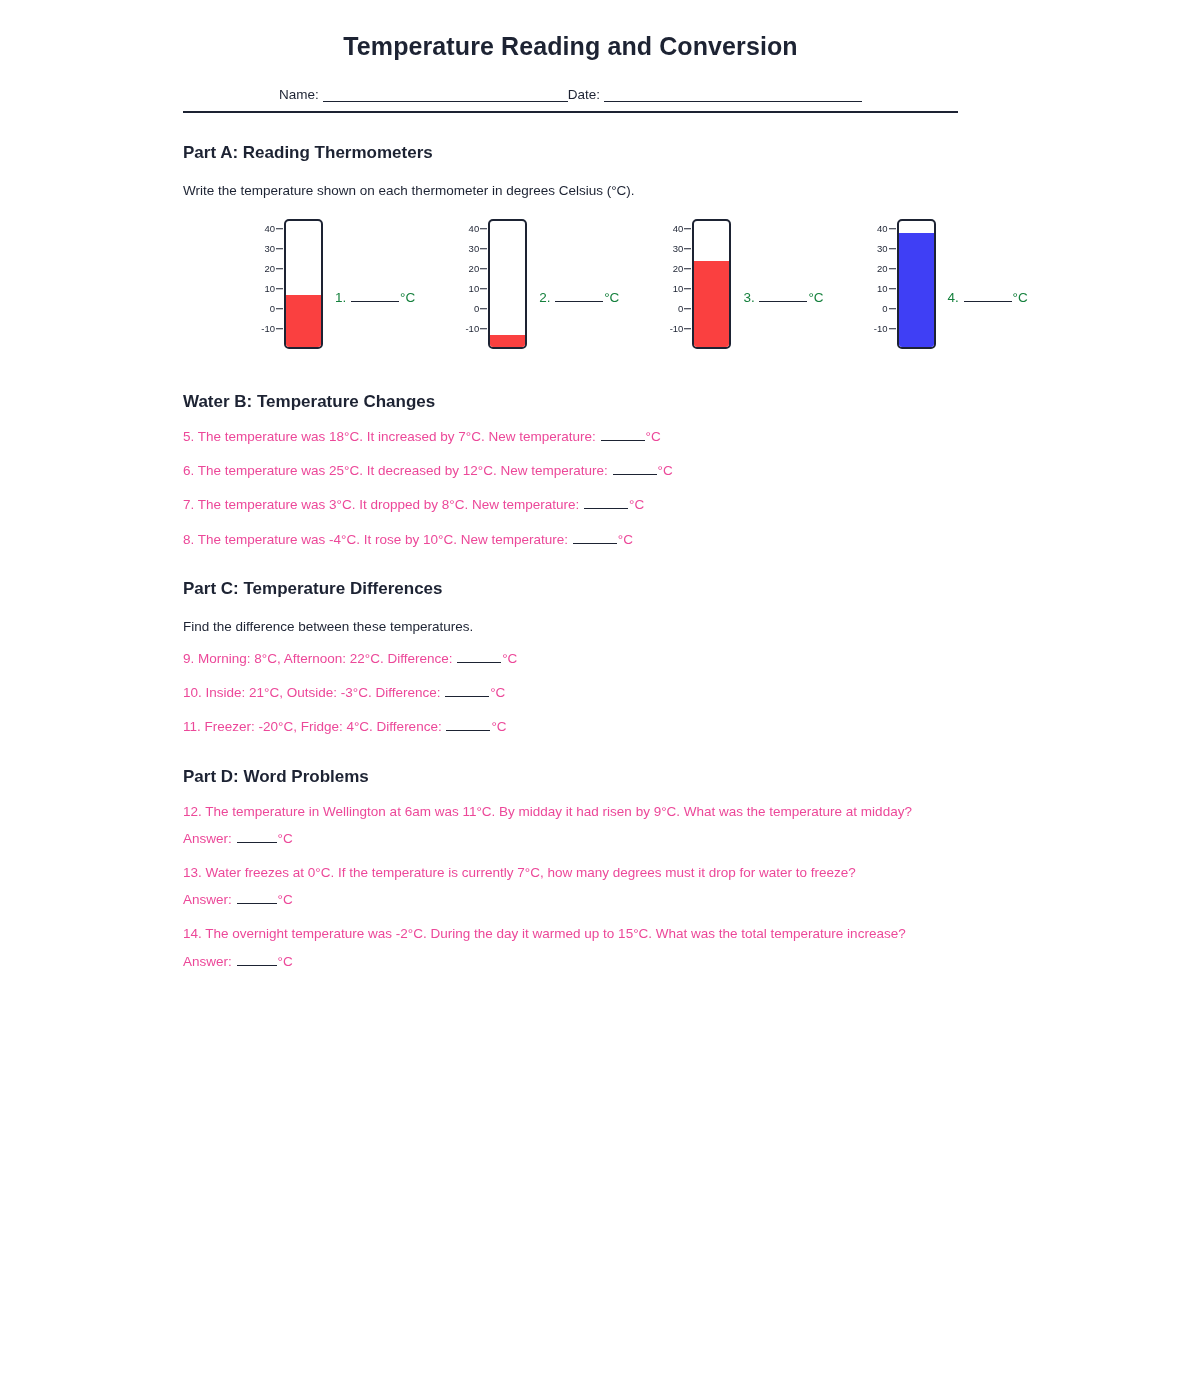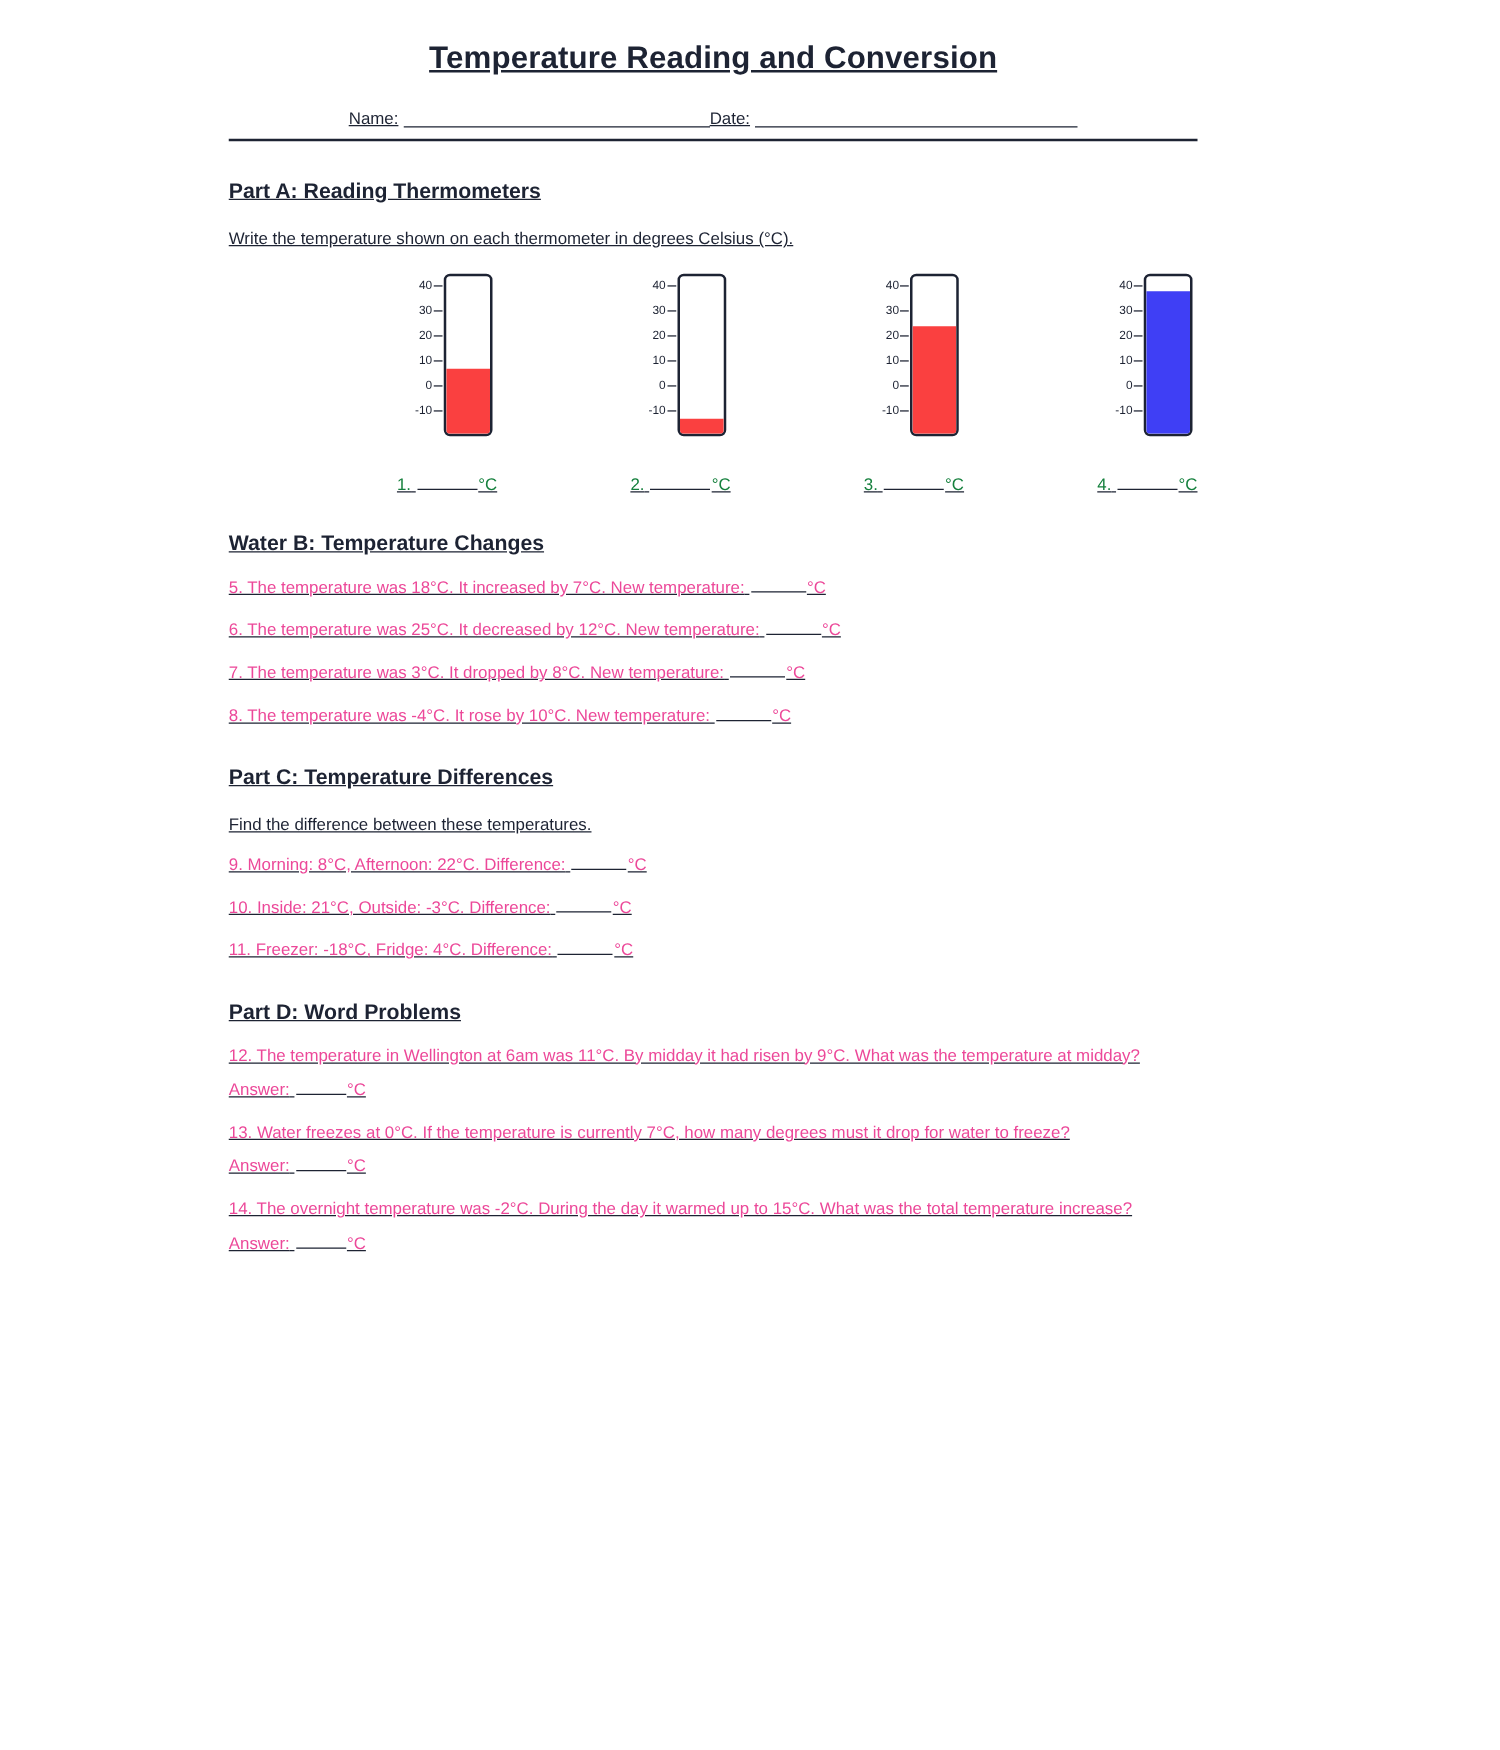--- a/index.html
+++ b/index.html
@@ -14,21 +14,20 @@
     color: #1d2333;
     position: relative;
     overflow: hidden;
   }
   .page {
     width: 1141px;
     height: 1400px;
     box-sizing: border-box;
     padding: 0;
     position: relative;
-    text-decoration: underline;
   }
   .worksheet-title {
     text-align: center;
     font-size: 25px;
     font-weight: bold;
     color: #1d2333;
     margin: 0;
     padding-top: 32px;
     letter-spacing: 0.1px;
   }
@@ -94,22 +93,21 @@
 
   
   .thermo-row {
     display: flex;
     margin-top: 16px;
     padding-left: 28px;
   }
   .thermo-cell {
     width: 210px;
     display: flex;
-    flex-direction: column;
-    align-items: flex-end;
+    align-items: center;
   }
   .thermo-graphic {
     position: relative;
     width: 86px;
     height: 148px;
     margin-left: 30px;
   }
   .scale {
     position: absolute;
     left: 0;
@@ -337,21 +335,21 @@
         <p class="q-line"><span>6. The temperature was 25°C. It decreased by 12°C. New temperature:</span> <span class="blank"></span><span>°C</span></p>
         <p class="q-line"><span>7. The temperature was 3°C. It dropped by 8°C. New temperature:</span> <span class="blank"></span><span>°C</span></p>
         <p class="q-line"><span>8. The temperature was -4°C. It rose by 10°C. New temperature:</span> <span class="blank"></span><span>°C</span></p>
       </div>
 
     <h2 class="section-heading">Part C: Temperature Differences</h2>
     <p class="section-intro">Find the difference between these temperatures.</p>
     <div id="part-c-questions">
         <p class="q-line"><span>9. Morning: 8°C, Afternoon: 22°C. Difference:</span> <span class="blank"></span><span>°C</span></p>
         <p class="q-line"><span>10. Inside: 21°C, Outside: -3°C. Difference:</span> <span class="blank"></span><span>°C</span></p>
-        <p class="q-line"><span>11. Freezer: -18°C, Fridge: 4°C. Difference:</span> <span class="blank"></span><span>°C</span></p>
+        <p class="q-line"><span>11. Freezer: -20°C, Fridge: 4°C. Difference:</span> <span class="blank"></span><span>°C</span></p>
       </div>
 
     <h2 class="section-heading">Part D: Word Problems</h2>
     <div id="part-d-questions">
         <p class="q-line">12. The temperature in Wellington at 6am was 11°C. By midday it had risen by 9°C. What was the temperature at midday?</p>
         <p class="q-line answer-line"><span>Answer:</span> <span class="blank short"></span><span>°C</span></p>
         <p class="q-line">13. Water freezes at 0°C. If the temperature is currently 7°C, how many degrees must it drop for water to freeze?</p>
         <p class="q-line answer-line"><span>Answer:</span> <span class="blank short"></span><span>°C</span></p>
         <p class="q-line">14. The overnight temperature was -2°C. During the day it warmed up to 15°C. What was the total temperature increase?</p>
         <p class="q-line answer-line"><span>Answer:</span> <span class="blank short"></span><span>°C</span></p>

